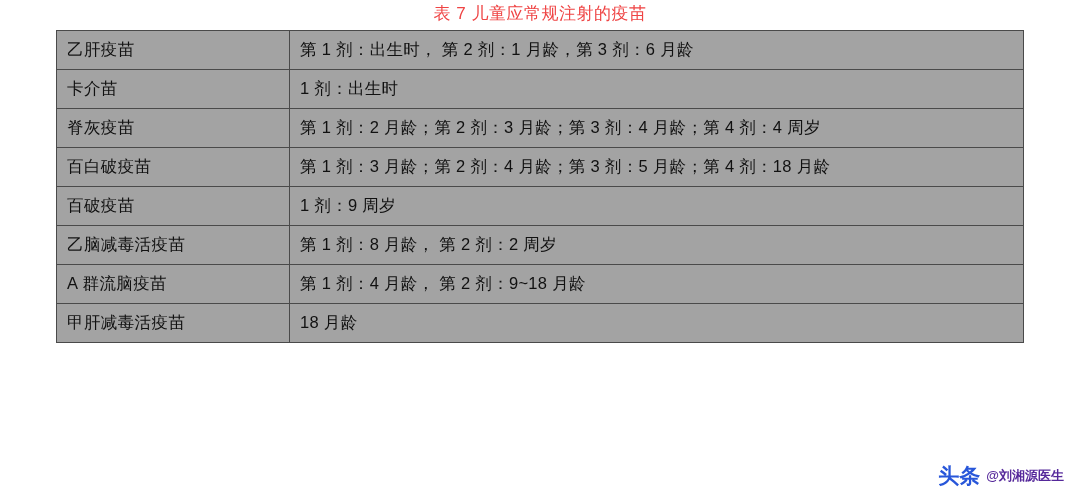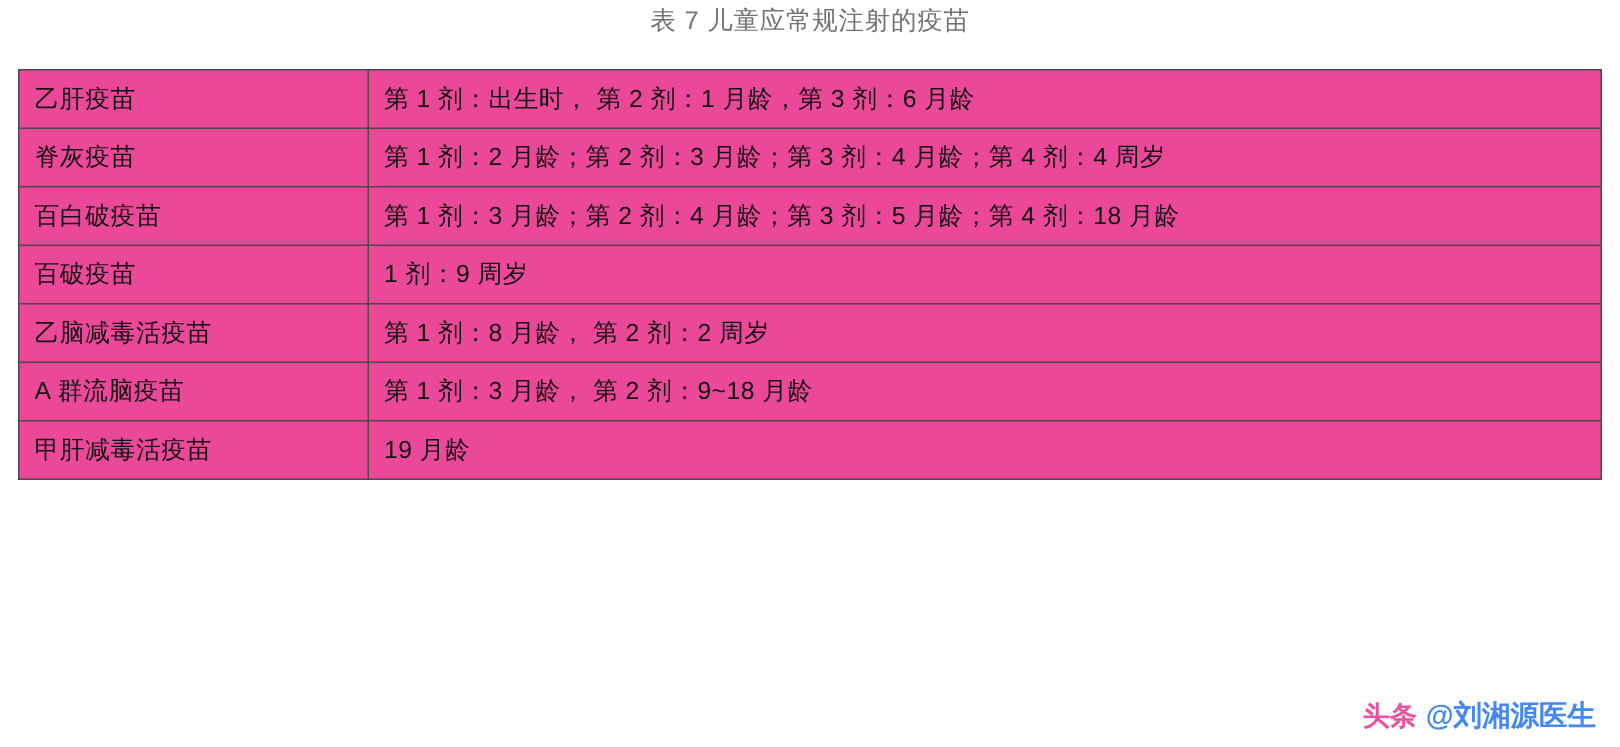--- a/index.html
+++ b/index.html
@@ -20,30 +20,30 @@
     height: 498px;
     position: relative;
     box-sizing: border-box;
   }
   .table-title {
     text-align: center;
     font-size: 17px;
     line-height: 24px;
     padding-top: 2px;
     padding-bottom: 4px;
-    color: #737373;
+    color: #ef4444;
     font-weight: 400;
     letter-spacing: 0.5px;
   }
   table.vaccine-table {
-    width: 1056px;
-    margin: 16px auto;
+    width: 968px;
+    margin: 0 auto;
     border-collapse: collapse;
     table-layout: fixed;
-    background: #ec4899;
+    background: #a3a3a3;
   }
   table.vaccine-table td {
     border: 1px solid #4a4a4a;
     height: 38px;
     padding: 0 10px;
     font-size: 16.5px;
     color: #111111;
     vertical-align: middle;
     white-space: nowrap;
     overflow: hidden;
@@ -63,67 +63,71 @@
     align-items: center;
     gap: 6px;
     color: #6b6b6b;
     font-size: 19px;
     font-weight: bold;
     opacity: 0.95;
     pointer-events: none;
   }
   .watermark .wm-logo {
     display: inline-block;
-    font-size: 18px;
+    font-size: 21px;
     font-weight: bold;
-    color: #ec4899;
+    color: #1d4ed8;
     letter-spacing: 0px;
   }
   .watermark .wm-text {
-    font-size: 19px;
+    font-size: 13px;
     font-weight: bold;
-    color: #3b82f6;
+    color: #4c1d95;
   }
 </style>
 </head>
 <body>
 
 <div class="page">
 
   <div class="table-title">表 7 儿童应常规注射的疫苗</div>
 
   <table class="vaccine-table">
     <tbody>
       <tr>
         <td class="col-name">乙肝疫苗</td>
         <td class="col-schedule">第 1 剂：出生时，  第 2 剂：1 月龄，第 3 剂：6 月龄</td>
+      </tr>
+      <tr>
+        <td class="col-name">卡介苗</td>
+        <td class="col-schedule">1 剂：出生时</td>
       </tr>
       <tr>
         <td class="col-name">脊灰疫苗</td>
         <td class="col-schedule">第 1 剂：2 月龄；第 2 剂：3 月龄；第 3 剂：4 月龄；第 4 剂：4 周岁</td>
       </tr>
       <tr>
         <td class="col-name">百白破疫苗</td>
         <td class="col-schedule">第 1 剂：3 月龄；第 2 剂：4 月龄；第 3 剂：5 月龄；第 4 剂：18 月龄</td>
       </tr>
       <tr>
         <td class="col-name">百破疫苗</td>
         <td class="col-schedule">1 剂：9 周岁</td>
       </tr>
       <tr>
         <td class="col-name">乙脑减毒活疫苗</td>
         <td class="col-schedule">第 1 剂：8 月龄，  第 2 剂：2 周岁</td>
       </tr>
       <tr>
         <td class="col-name">A 群流脑疫苗</td>
-        <td class="col-schedule">第 1 剂：3 月龄，  第 2 剂：9~18 月龄</td>
+        <td class="col-schedule">第 1 剂：4 月龄，  第 2 剂：9~18 月龄</td>
       </tr>
       <tr>
         <td class="col-name">甲肝减毒活疫苗</td>
-        <td class="col-schedule">19 月龄</td>
+        <td class="col-schedule">18 月龄</td>
       </tr>
     </tbody>
   </table>
 
   <div class="watermark">
     <span class="wm-logo">头条</span>
     <span class="wm-text">@刘湘源医生</span>
   </div>
 
 </div>

